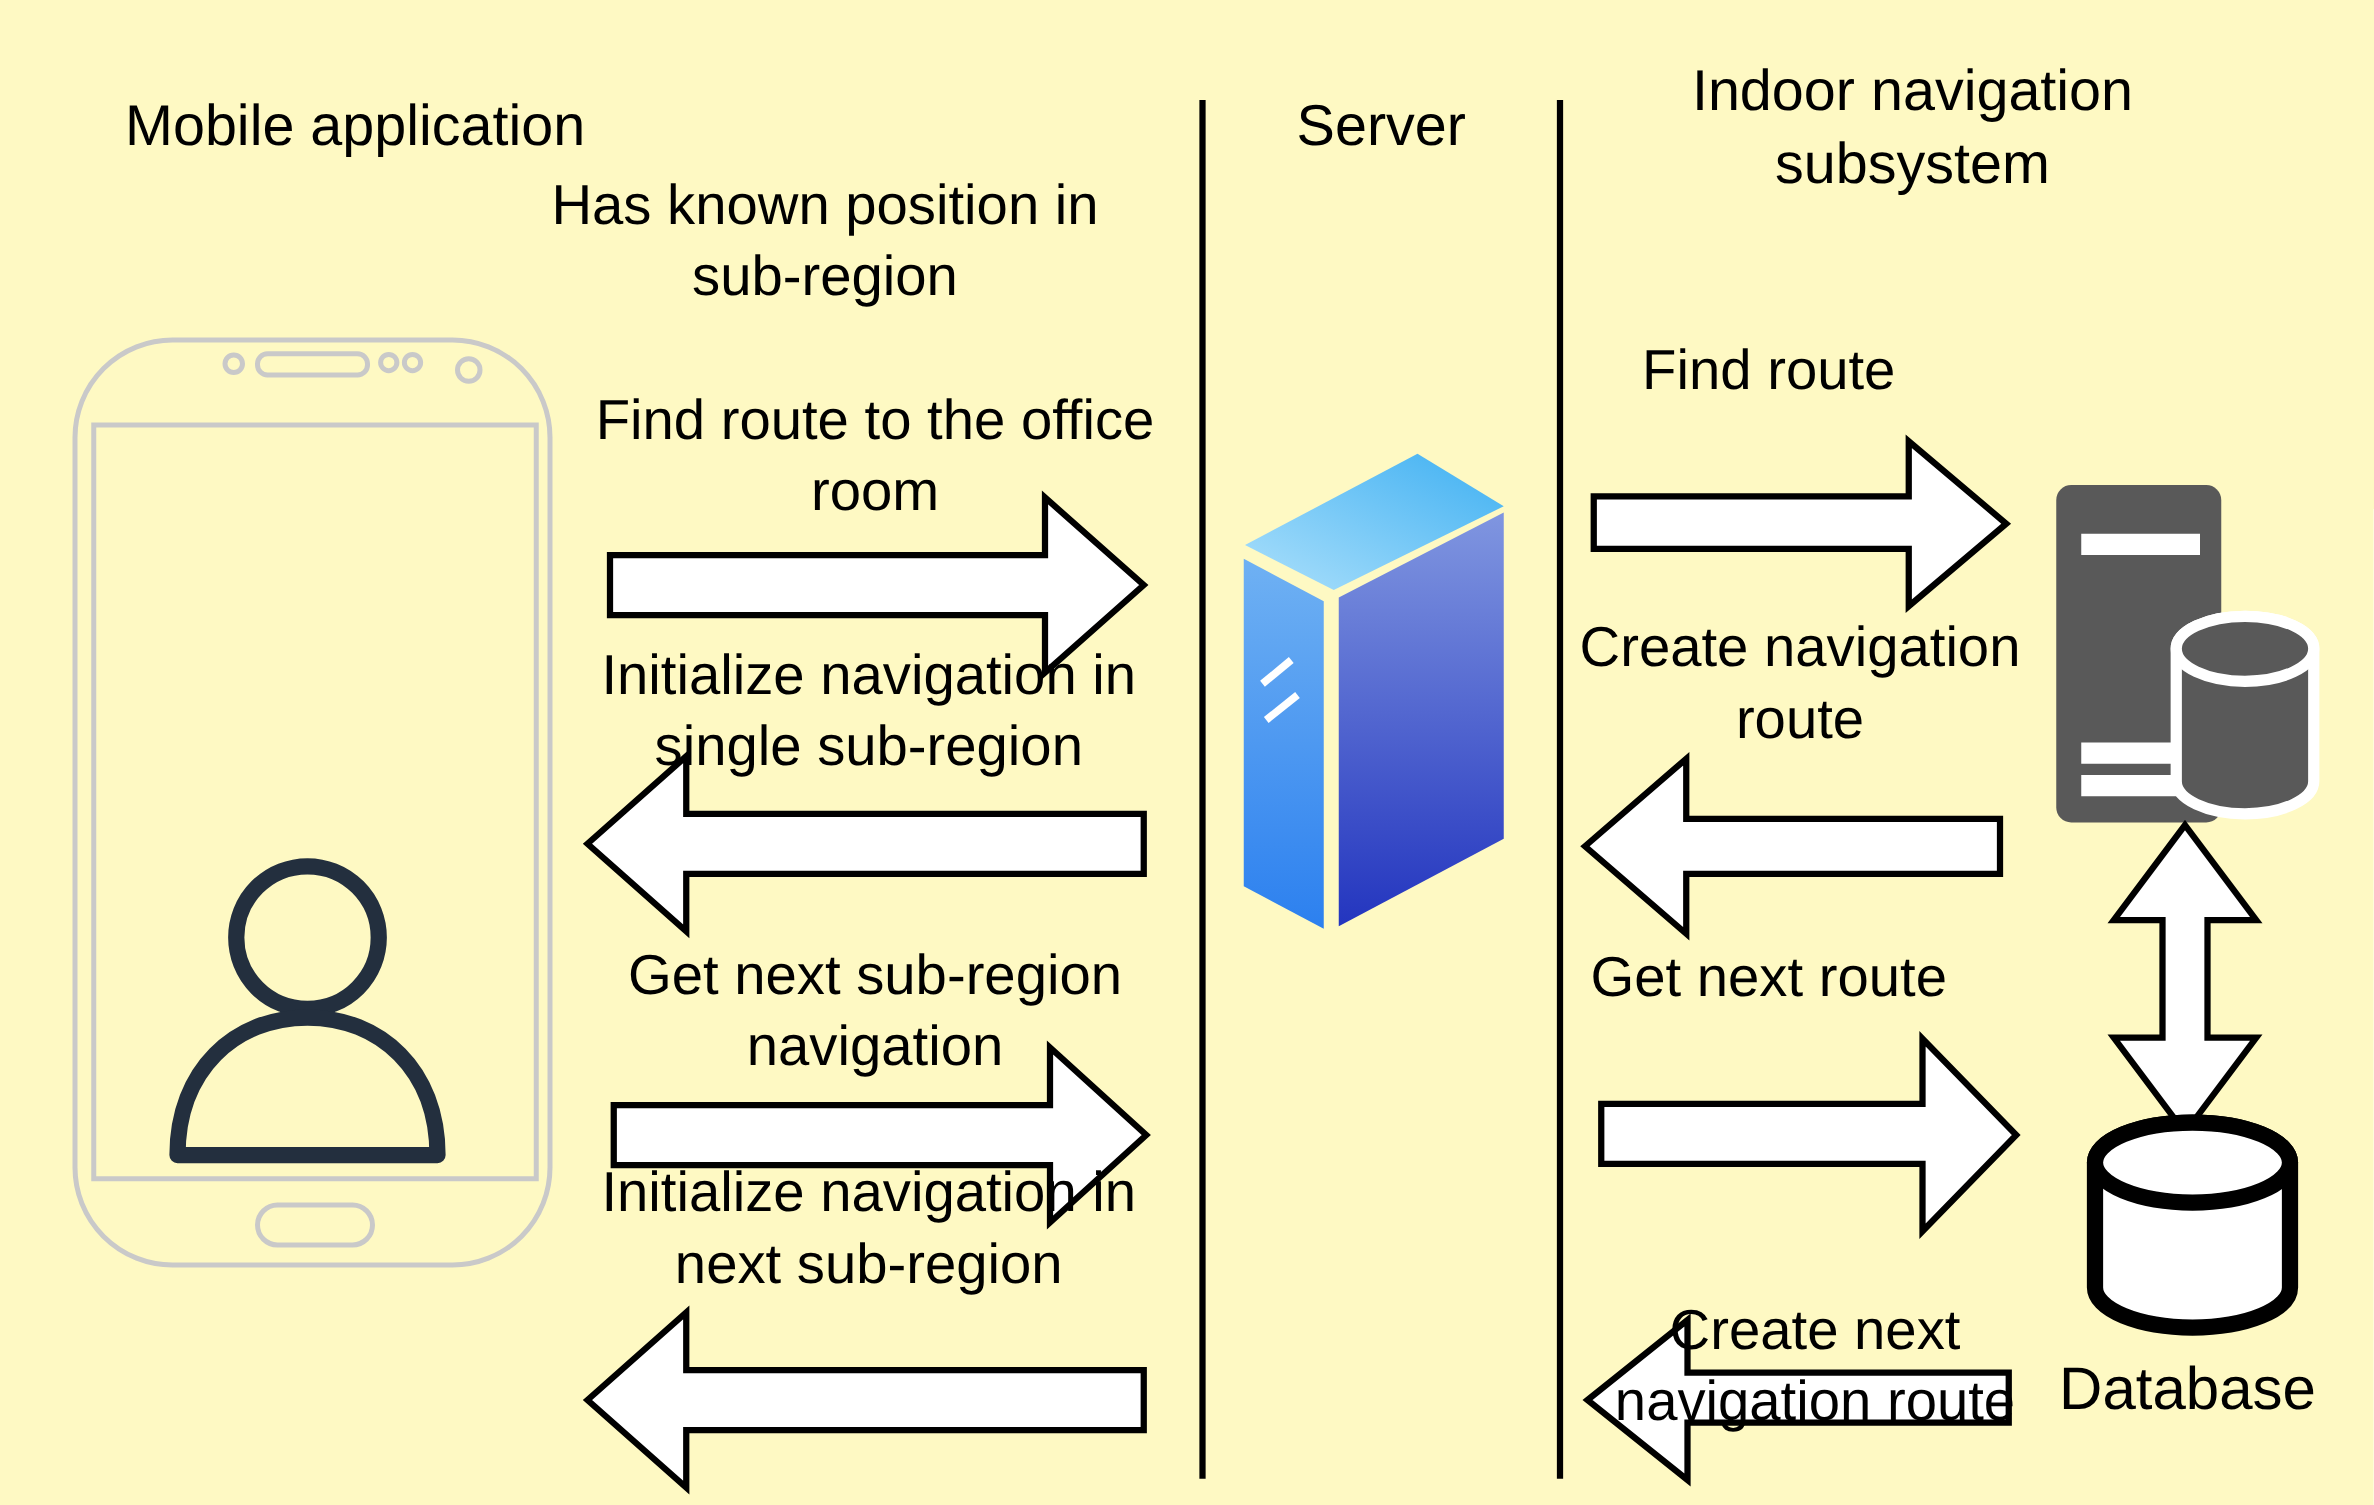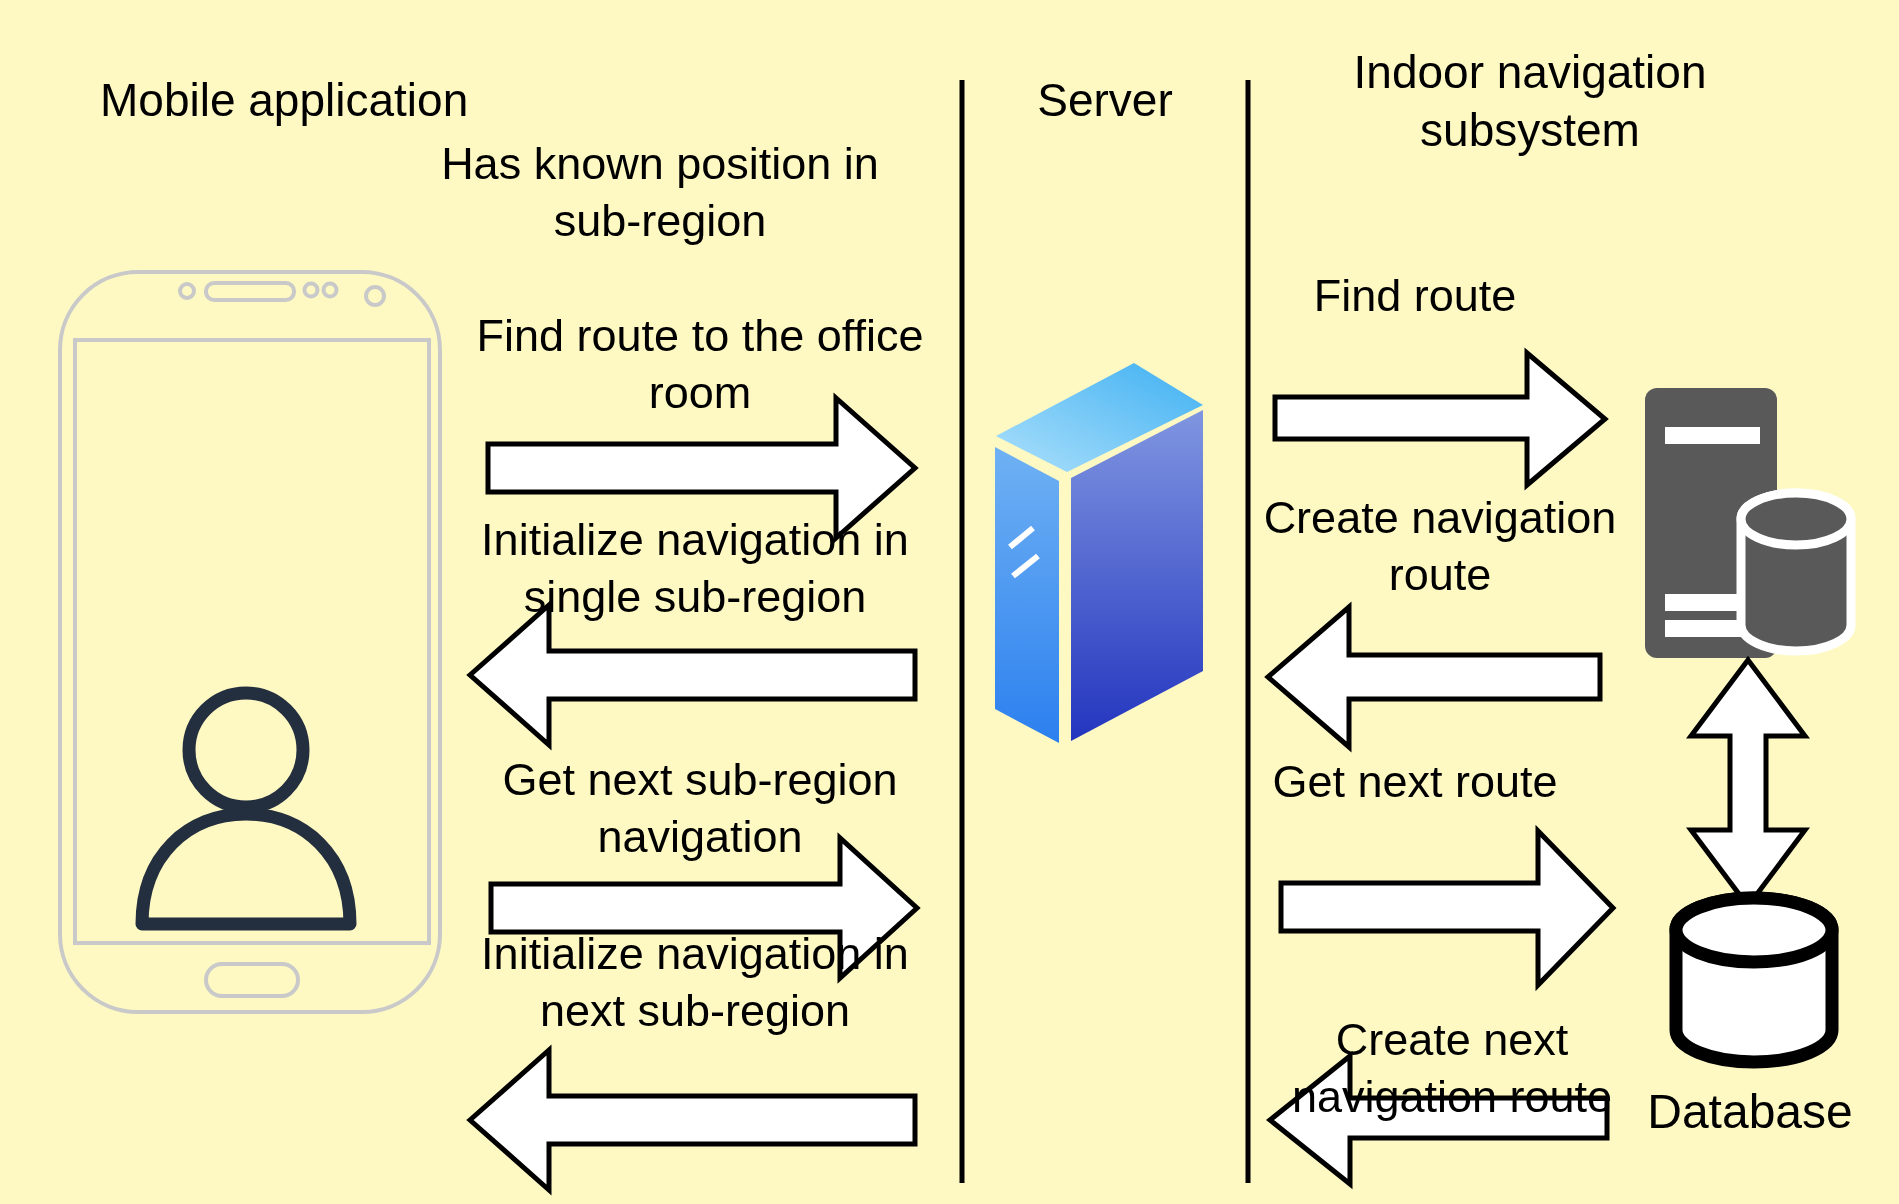--- a/index.html
+++ b/index.html
@@ -129,20 +129,20 @@
   <div class="txt" style="left:1260px;top:268px;width:310px;">
     <span class="l">Find route</span>
   </div>
   <div class="txt" style="left:1255px;top:490px;width:370px;">
     <span class="l">Create navigation</span>
     <span class="l">route</span>
   </div>
   <div class="txt" style="left:1260px;top:754px;width:310px;">
     <span class="l">Get next route</span>
   </div>
-  <div class="txt" style="left:1252px;top:1012px;width:400px;">
+  <div class="txt" style="left:1252px;top:1036px;width:400px;">
     <span class="l">Create next</span>
     <span class="l">navigation route</span>
   </div>
 
   <div class="txt db-label" style="left:1600px;top:1082px;width:300px;">Database</div>
 
 </div>
 
 </body></html>

